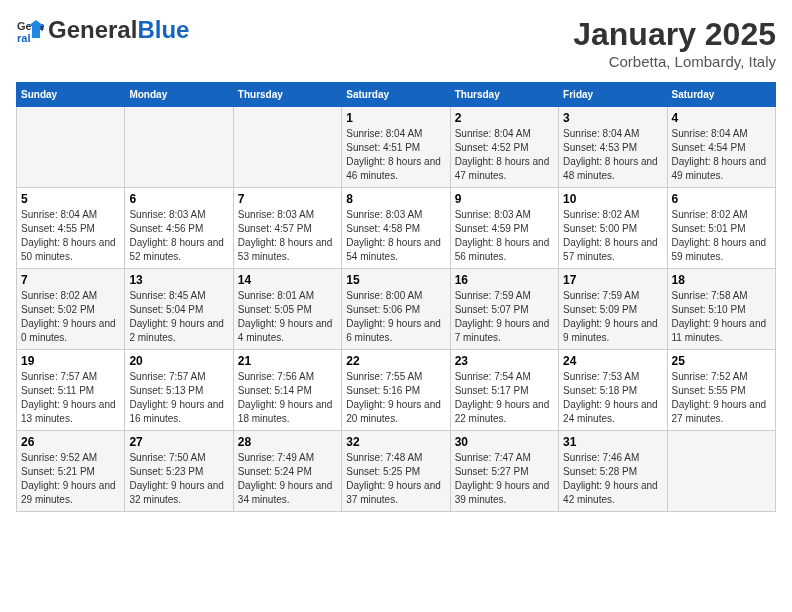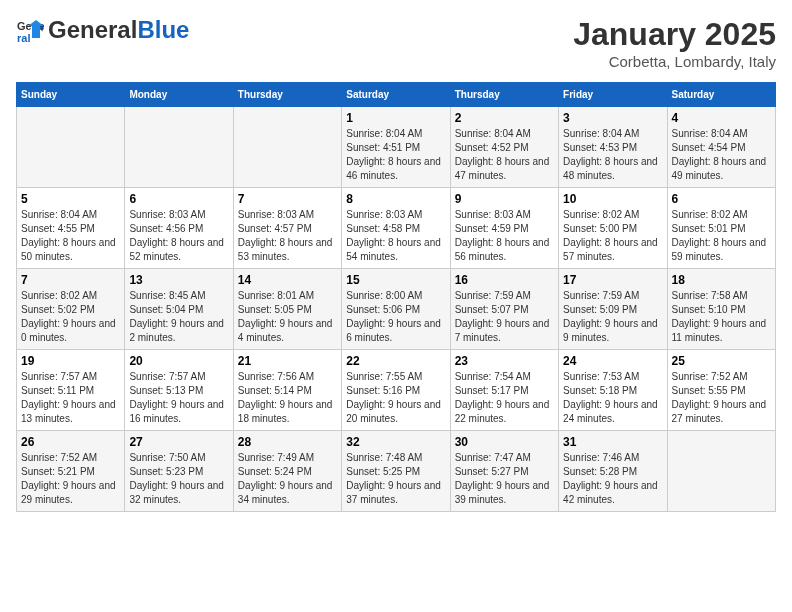--- a/index.html
+++ b/index.html
@@ -304,21 +304,21 @@
           <span class="day-number">25</span>
           <div class="day-info">Sunrise: 7:52 AM
 Sunset: 5:55 PM
 Daylight: 9 hours
 and 27 minutes.</div>
         </td>
       </tr>
       <tr>
         <td>
           <span class="day-number">26</span>
-          <div class="day-info">Sunrise: 7:52 AM
+          <div class="day-info">Sunrise: 9:52 AM
 Sunset: 5:21 PM
 Daylight: 9 hours
 and 29 minutes.</div>
         </td>
         <td>
           <span class="day-number">27</span>
           <div class="day-info">Sunrise: 7:50 AM
 Sunset: 5:23 PM
 Daylight: 9 hours
 and 32 minutes.</div>

